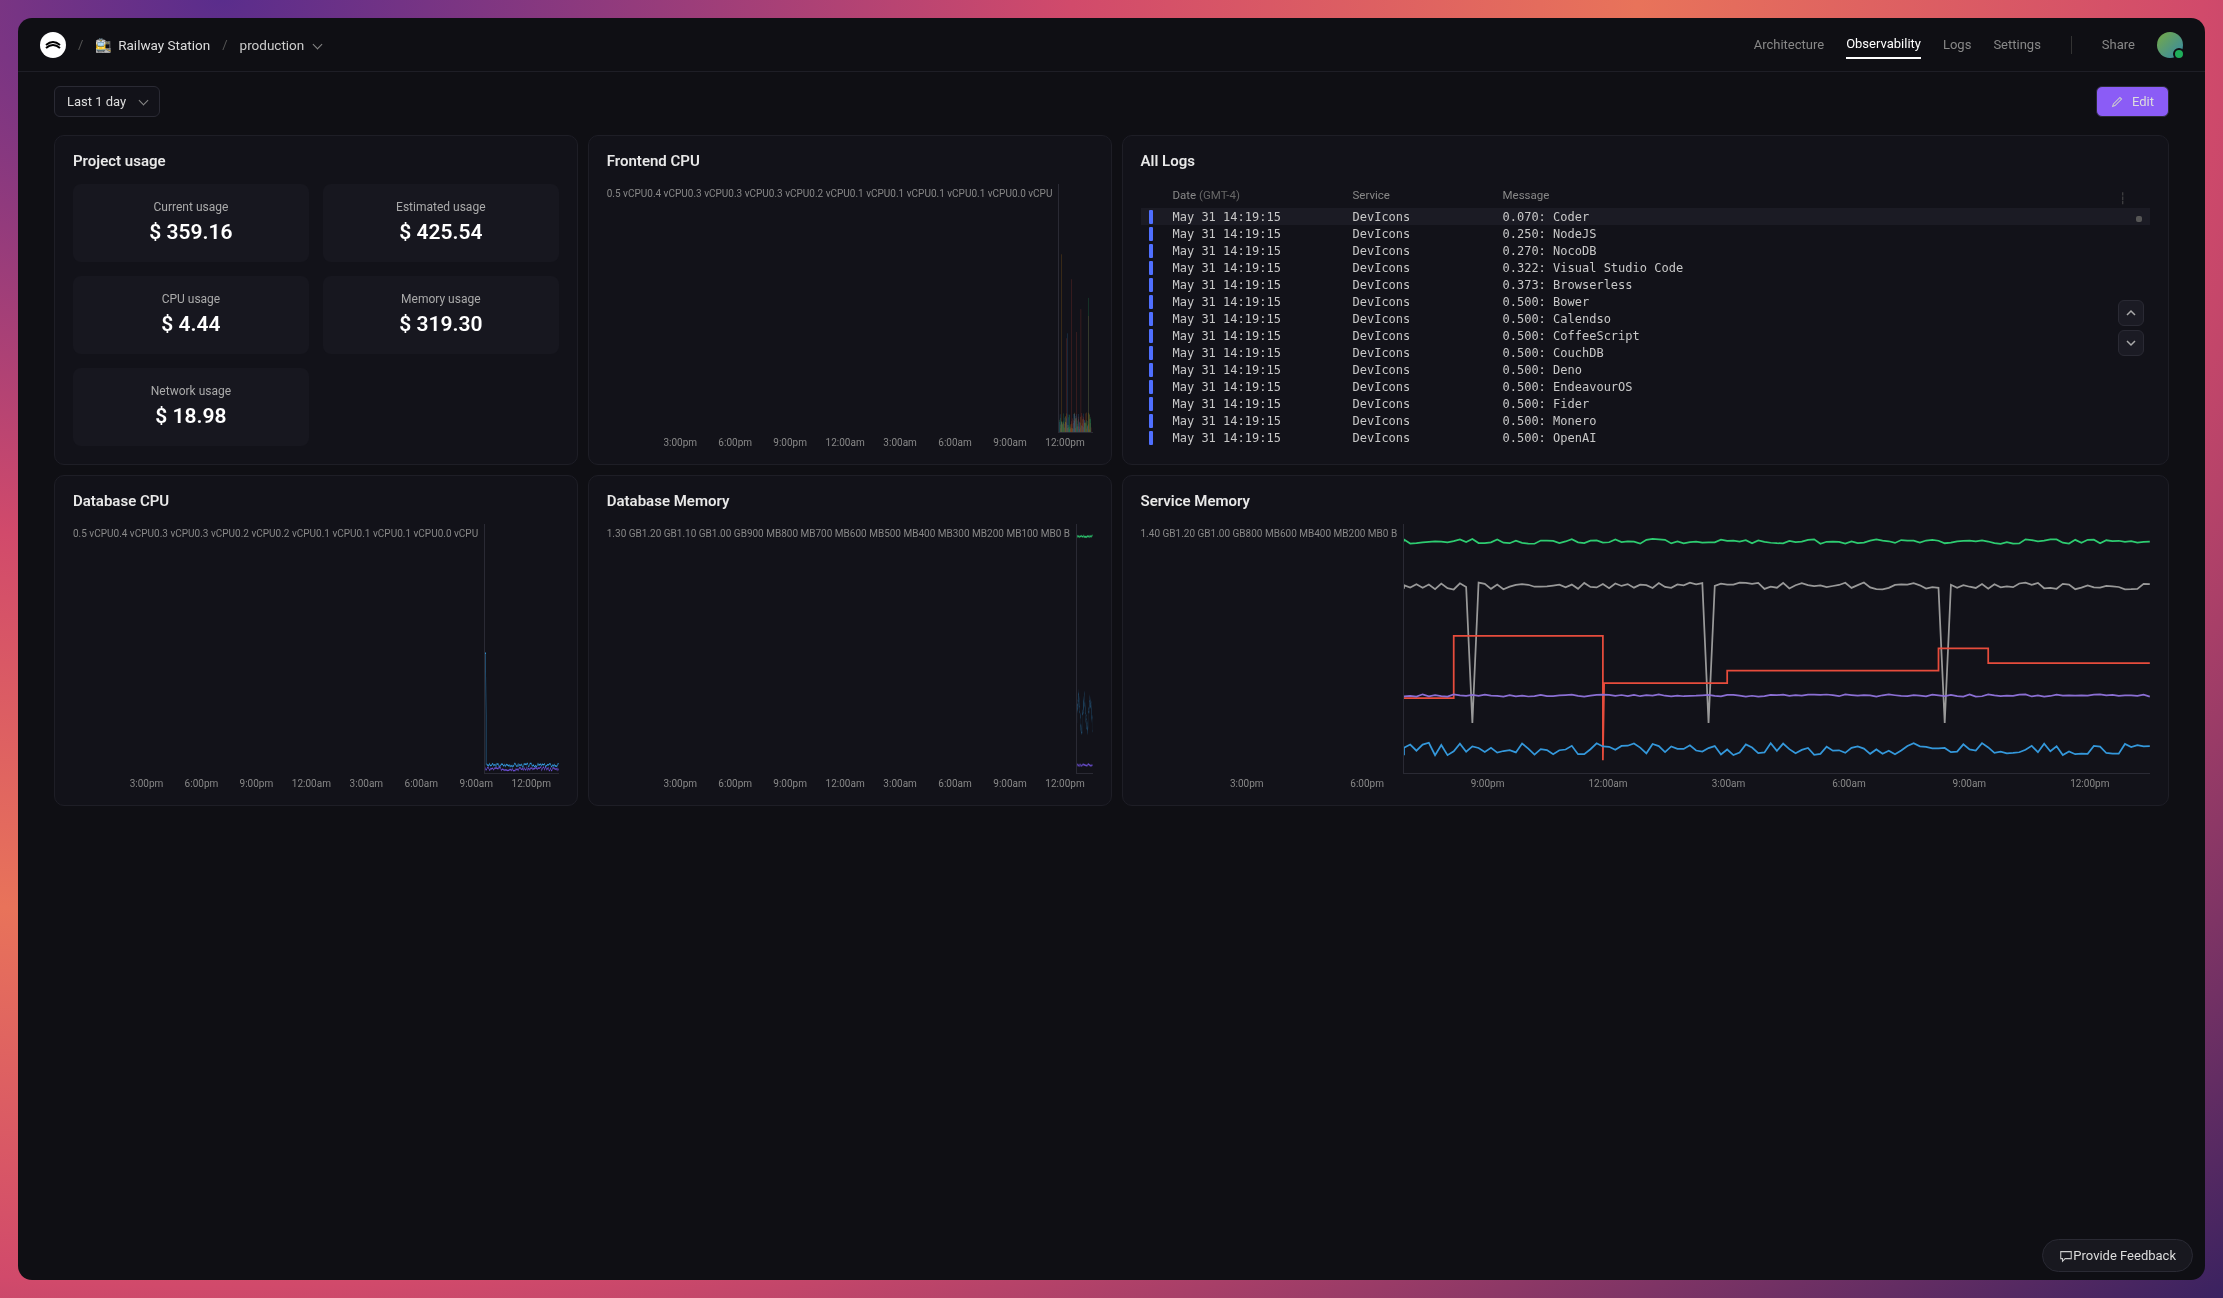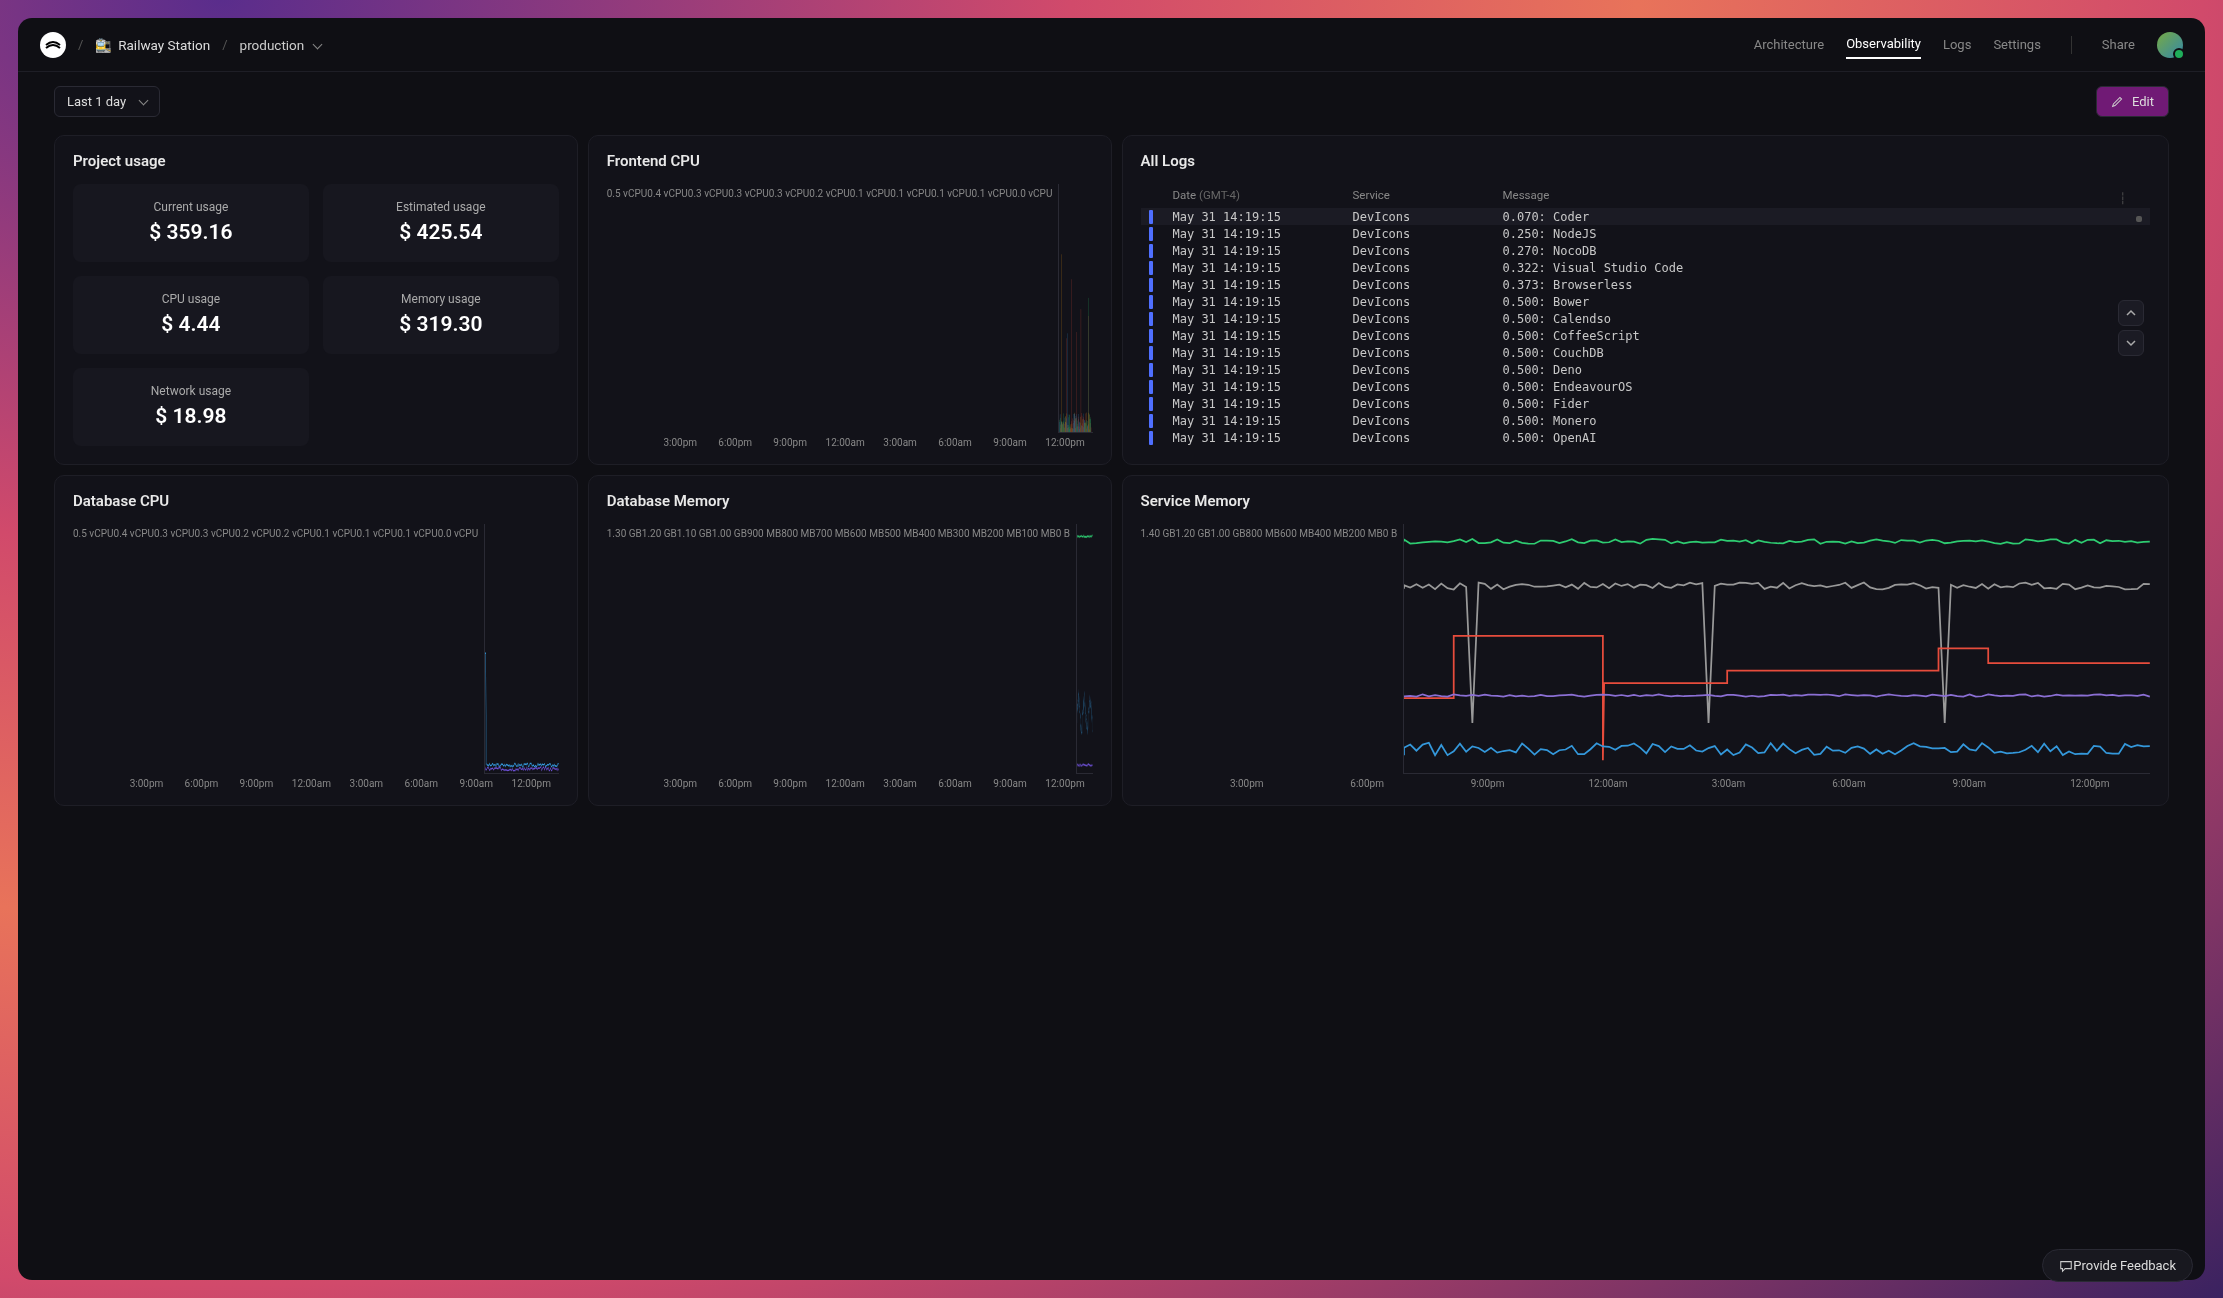--- a/index.html
+++ b/index.html
@@ -49,21 +49,21 @@
   display: flex; align-items: center; padding: 14px 36px 8px;
 }
 .time-select {
   border: 1px solid #2a2a34; border-radius: 6px; padding: 7px 12px;
   display: inline-flex; align-items: center; gap: 10px; color: #ddd; cursor: pointer;
   background: #121219;
 }
 .edit-btn {
   margin-left: auto; border: 1px solid #2a2a34; border-radius: 6px;
   padding: 7px 14px; display: inline-flex; gap: 8px; align-items: center;
-  color: #ddd; cursor: pointer; background: #701a75;
+  color: #ddd; cursor: pointer; background: #8b5cf6;
 }
 .grid {
   display: grid;
   grid-template-columns: 1fr 1fr 2fr;
   gap: 10px;
   padding: 10px 36px 24px;
 }
 .panel {
   background: #121219;
   border: 1px solid #1e1e26;
@@ -89,21 +89,21 @@
 .logs-body { font-family: Menlo, Consolas, monospace; font-size:12px; overflow:hidden; position:relative;}
 .log-row { display:grid; grid-template-columns: 24px 180px 150px 1fr; align-items:center; padding:1.5px 8px; color:#c8c8c8;}
 .log-row.active { background:#1b1b24;}
 .log-bar { width:4px; height:14px; background:#4f6fff; border-radius:1px;}
 .log-row .msg { color:#c8c8c8; }
 .log-nav { position:absolute; right:6px; top:50%; transform:translateY(-50%); display:flex; flex-direction:column; gap:4px;}
 .log-nav button { width:26px; height:26px; background:#1b1b24; border:1px solid #2a2a34; border-radius:6px; color:#aaa; cursor:pointer; display:flex; align-items:center; justify-content:center;}
 .log-scroll-dot { position:absolute; right:8px; top:8px; width:6px;height:6px; background:#555; border-radius:2px;}
 .log-col-sep { position:absolute; right:16px; top:4px; color:#555; font-size:11px;}
 .feedback {
-  position: fixed; right: 30px; bottom: 16px;
+  position: fixed; right: 30px; bottom: 26px;
   background: #18181f; border: 1px solid #2a2a34; border-radius: 20px;
   padding: 8px 16px; display: inline-flex; align-items: center;
   color: #ddd; cursor: pointer; font-size: 13px;
 }
 svg { display:block; }
 </style>
 </head>
 <body>
 
 <div class="app">

